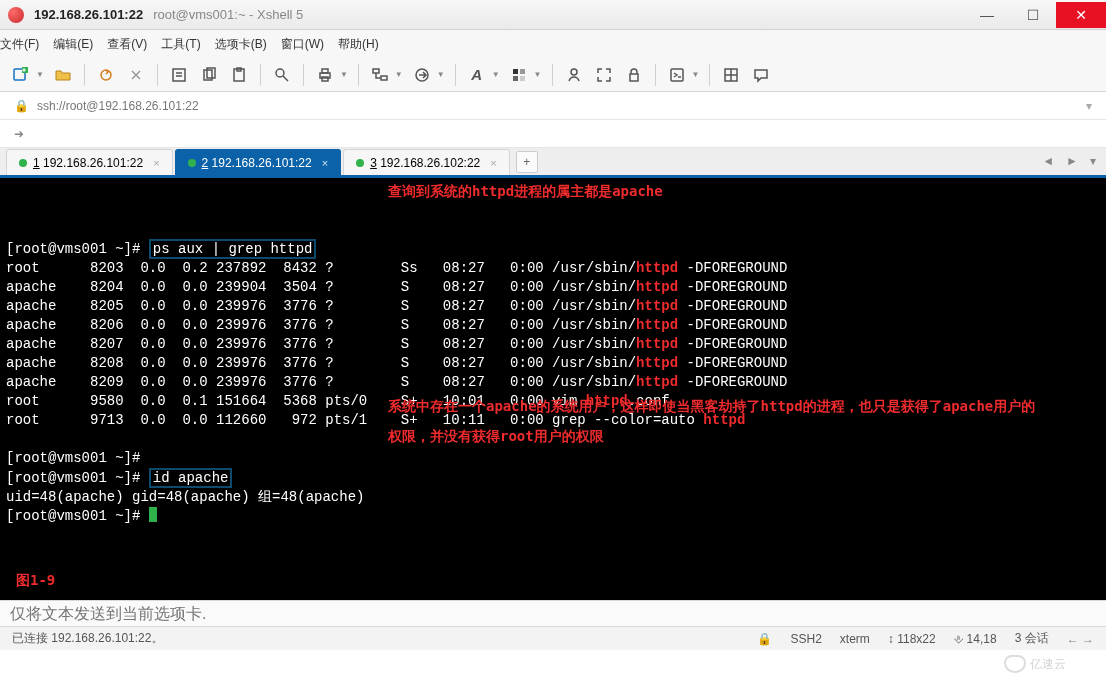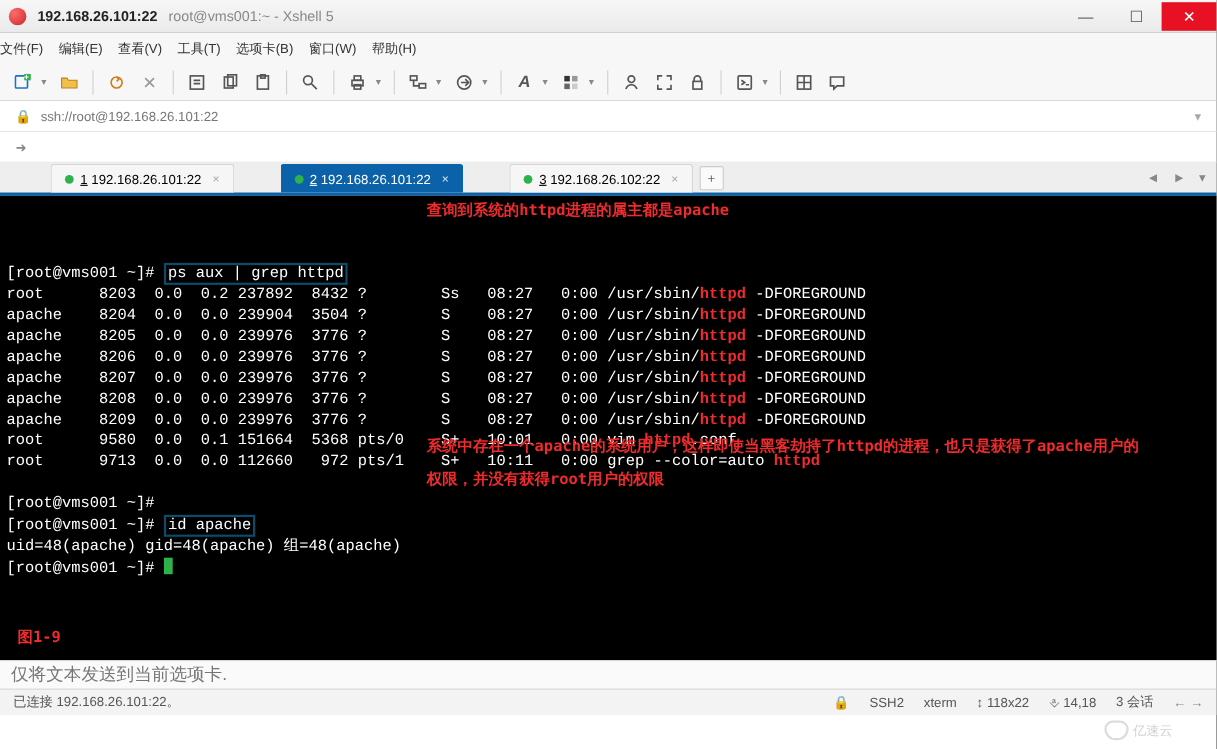--- a/index.html
+++ b/index.html
@@ -19,21 +19,21 @@
 .toolbar { height: 34px; background: #f7f7f7; display: flex; align-items: center; padding: 0 10px; gap: 8px; border-bottom: 1px solid #d8d8d8; }
 .tbtn { width: 22px; height: 22px; display: flex; align-items: center; justify-content: center; color: #555; border-radius: 2px; }
 .tbtn svg { width: 16px; height: 16px; }
 .tsep { width: 1px; height: 22px; background: #d0d0d0; margin: 0 2px; }
 .tdrop { font-size: 8px; color: #888; margin-left: -4px; }
 
 .addrbar { height: 28px; background: #fff; border-bottom: 1px solid #e6e6e6; display: flex; align-items: center; padding: 0 14px; color: #777; gap: 8px; }
 .hintbar { height: 28px; background: #fff; border-bottom: 1px solid #e6e6e6; display: flex; align-items: center; padding: 0 14px; color: #777; gap: 8px; }
 
 .tabbar { height: 30px; background: #eee; display: flex; align-items: flex-end; padding: 0 6px; border-bottom: 3px solid #0b62a9; position: relative; }
-.tab { height: 26px; display: flex; align-items: center; padding: 0 12px; margin-right: 2px; background: #f6f6f6; border: 1px solid #d5d5d5; border-bottom: none; border-radius: 3px 3px 0 0; font-size: 12px; gap: 6px; position: relative; margin-left: 40px; }
+.tab { height: 26px; display: flex; align-items: center; padding: 0 12px; margin-right: 2px; background: #f6f6f6; border: 1px solid #d5d5d5; border-bottom: none; border-radius: 3px 3px 0 0; font-size: 12px; gap: 6px; position: relative; }
 .tab.active { background: #0b62a9; color: #fff; border-color: #0b62a9; }
 .tab .dot { width: 8px; height: 8px; border-radius: 50%; background: #2fb24c; }
 .tab .x { font-size: 11px; color: #aaa; margin-left: 4px; }
 .tab.active .x { color: #cfe5f6; }
 .tab-add { width: 22px; height: 22px; display: flex; align-items: center; justify-content: center; border: 1px solid #ccc; background: #fafafa; margin-left: 4px; margin-bottom: 2px; border-radius: 2px; color: #666; }
 .tab-nav { position: absolute; right: 6px; top: 4px; display: flex; gap: 4px; color: #888; }
 .tab-nav span { font-size: 12px; padding: 2px 4px; }
 
 .terminal { background: #000; color: #fff; font-family: "Consolas","Courier New",monospace; font-size: 14px; line-height: 19px; padding: 4px 6px; height: 422px; white-space: pre; position: relative; overflow: hidden; }
 .terminal .hl { color: #ef2b2d; font-weight: bold; }

